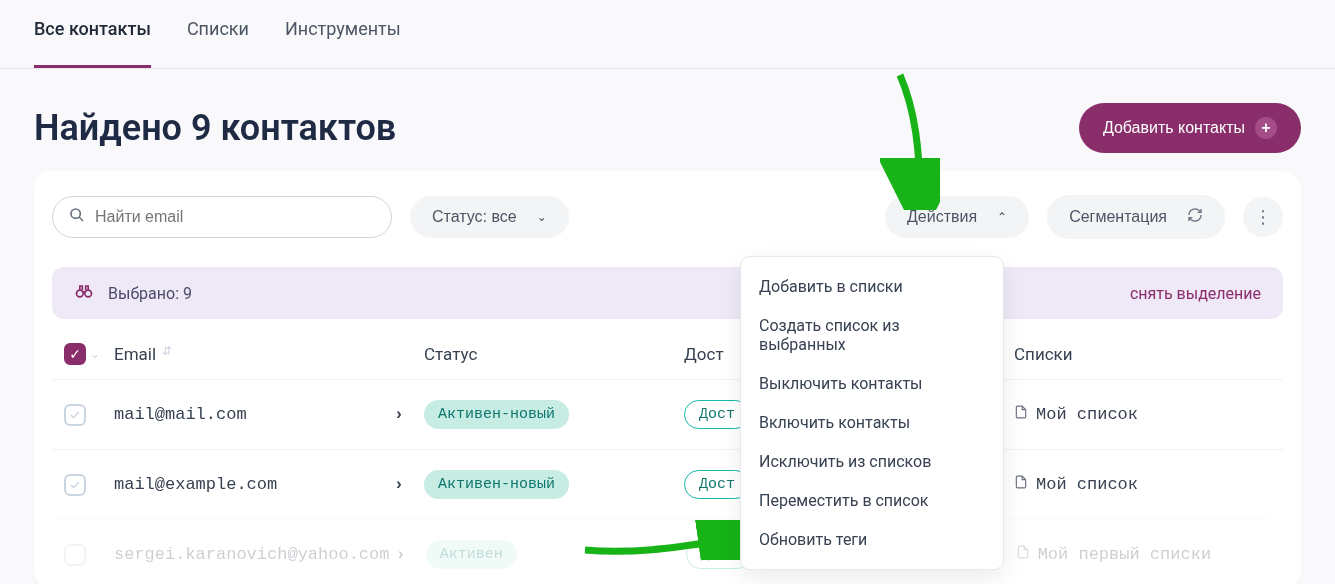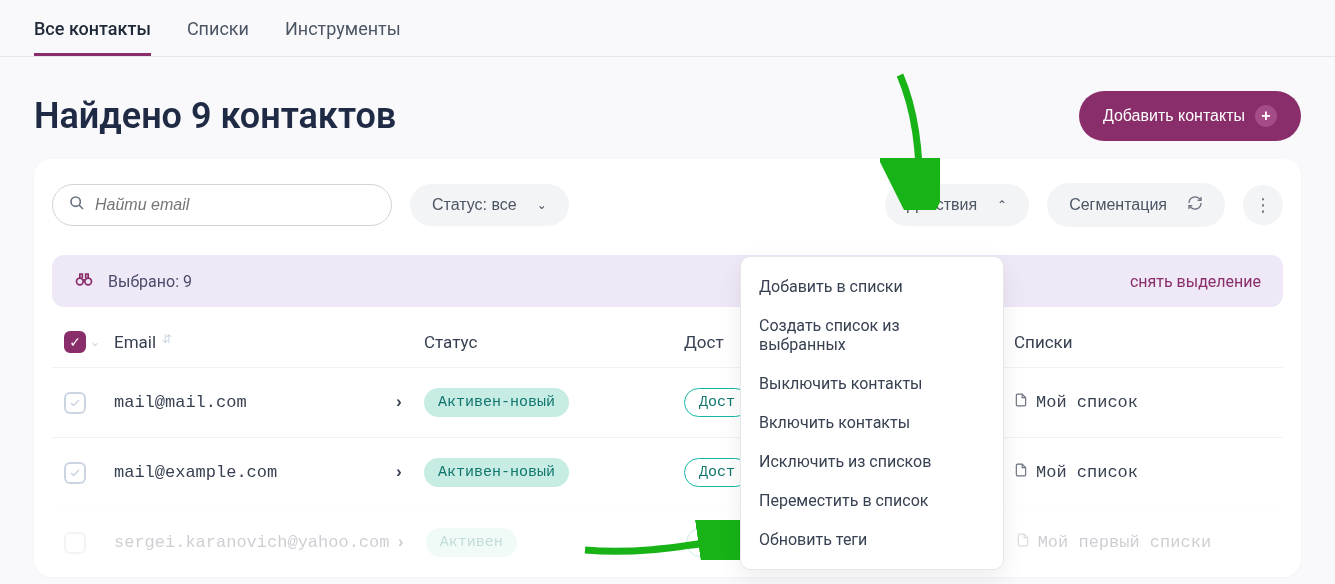--- a/index.html
+++ b/index.html
@@ -14,21 +14,21 @@
   }
   .tabs {
     display: flex;
     gap: 36px;
     padding: 18px 34px 0 34px;
     border-bottom: 1px solid #e5e7eb;
   }
   .tab {
     font-size: 18px;
     color: #4b5563;
-    padding-bottom: 14px;
+    padding-bottom: 26px;
     cursor: pointer;
   }
   .tab.active {
     color: #1f2937;
     border-bottom: 3px solid #8a2e6b;
     font-weight: 500;
   }
   .heading-row {
     display: flex;
     justify-content: space-between;
@@ -81,21 +81,20 @@
     color: #6b7280;
     gap: 10px;
   }
   .search input {
     border: none;
     outline: none;
     font-size: 16px;
     flex: 1;
     color: #6b7280;
     background: transparent;
-    font-style: italic;
   }
   .pill-btn {
     display: flex;
     align-items: center;
     gap: 20px;
     background: #f3f4f6;
     border: none;
     border-radius: 24px;
     padding: 12px 22px;
     font-size: 16px;

